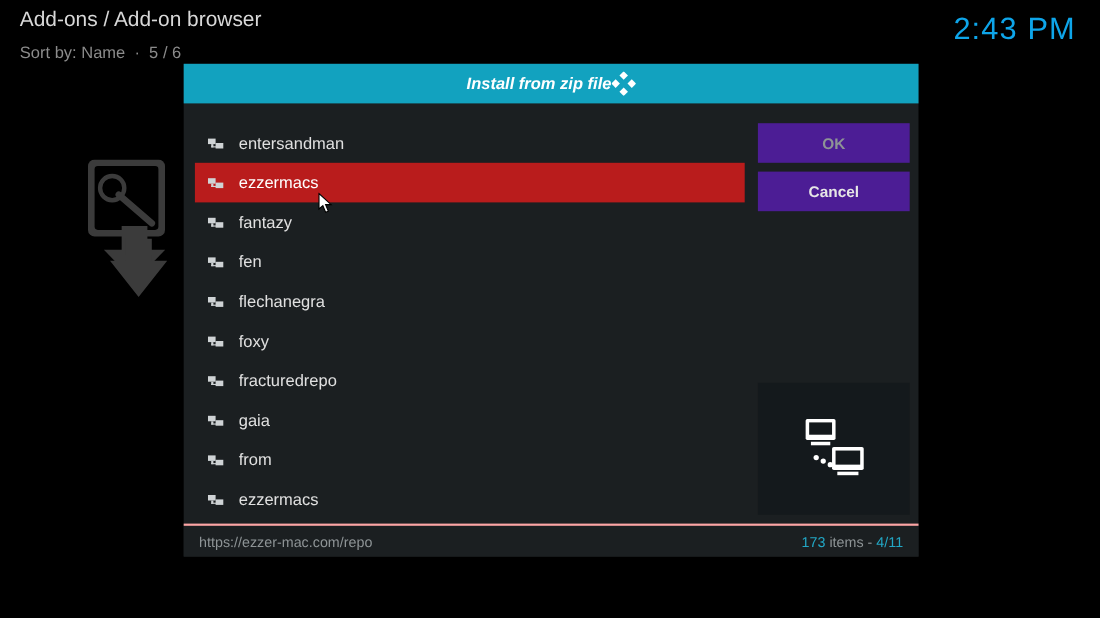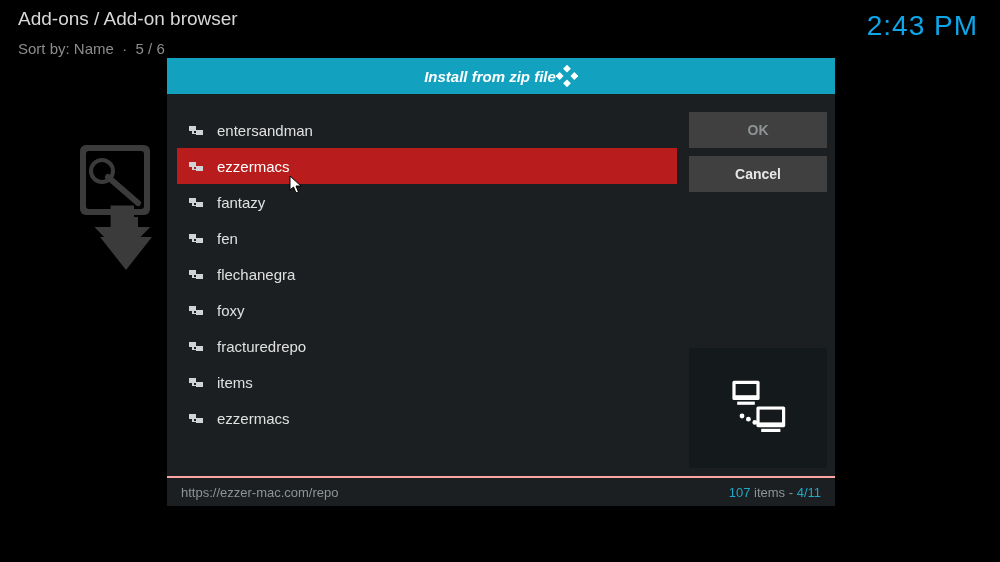--- a/index.html
+++ b/index.html
@@ -70,21 +70,21 @@
     width: 16px; height: 12px; margin-right: 12px;
     display: inline-flex; align-items: center; justify-content: center;
   }
   .item-icon svg { display: block; }
 
   .side-panel {
     width: 154px; display: flex; flex-direction: column;
     padding: 10px 8px 8px 8px;
   }
   .btn {
-    background: #404040; color: #b8bdbf;
+    background: #4c1d95; color: #b8bdbf;
     height: 36px; display: flex; align-items: center; justify-content: center;
     font-size: 14px; margin-bottom: 8px;
     cursor: pointer; font-weight: bold;
   }
   .btn.ok { color: #8e9496; }
   .btn.cancel { color: #e6e6e6; }
   .spacer { flex: 1; }
   .net-thumb {
     background: #14191c;
     height: 120px;
@@ -243,21 +243,34 @@
             <span class="item-icon">
               <svg width="16" height="12" viewBox="0 0 16 12">
                 <g fill="#cfd3d5">
                   <rect x="0" y="2" width="7" height="5"></rect>
                   <rect x="7" y="6" width="7" height="5"></rect>
                   <rect x="3" y="7" width="2" height="3"></rect>
                   <rect x="3" y="9" width="6" height="1"></rect>
                 </g>
               </svg>
             </span>
-            <span>items</span>
+            <span>gaia</span>
+          </div>
+          <div class="list-item">
+            <span class="item-icon">
+              <svg width="16" height="12" viewBox="0 0 16 12">
+                <g fill="#cfd3d5">
+                  <rect x="0" y="2" width="7" height="5"></rect>
+                  <rect x="7" y="6" width="7" height="5"></rect>
+                  <rect x="3" y="7" width="2" height="3"></rect>
+                  <rect x="3" y="9" width="6" height="1"></rect>
+                </g>
+              </svg>
+            </span>
+            <span>from</span>
           </div>
           <div class="list-item">
             <span class="item-icon">
               <svg width="16" height="12" viewBox="0 0 16 12">
                 <g fill="#cfd3d5">
                   <rect x="0" y="2" width="7" height="5"></rect>
                   <rect x="7" y="6" width="7" height="5"></rect>
                   <rect x="3" y="7" width="2" height="3"></rect>
                   <rect x="3" y="9" width="6" height="1"></rect>
                 </g>
@@ -285,20 +298,20 @@
               <circle cx="46" cy="58" r="3"></circle>
           </g>
         </svg>
       </div>
     </div>
   </div>
 
   <div class="dialog-footer">
     <span class="footer-url">https://ezzer-mac.com/repo</span>
     <span class="footer-count">
-      <span class="num">107</span><span> items - </span><span class="pos">4/11</span>
+      <span class="num">173</span><span> items - </span><span class="pos">4/11</span>
     </span>
   </div>
 </div>
 
 <svg class="cursor" id="cursor" viewBox="0 0 14 20" style="left: 289px; top: 175px;">
   <path d="M1 1 L1 15 L4.5 12 L7 18 L9.5 17 L7 11 L12 11 Z" fill="#fff" stroke="#000" stroke-width="1"></path>
 </svg>
 
 </body></html>

